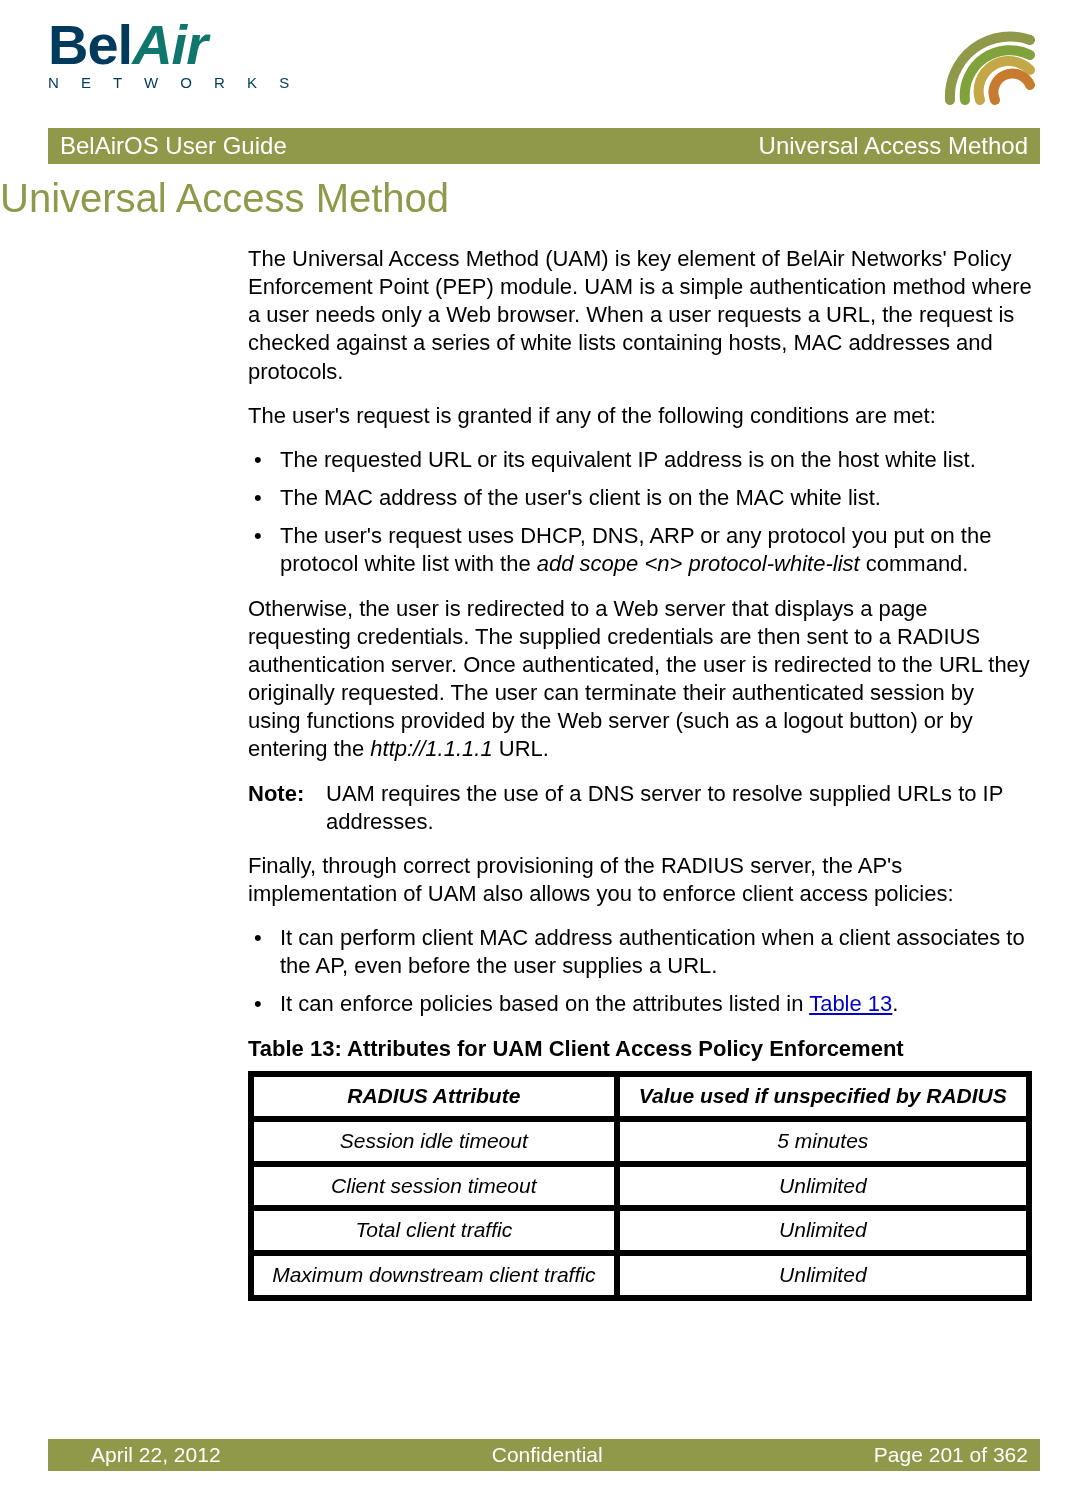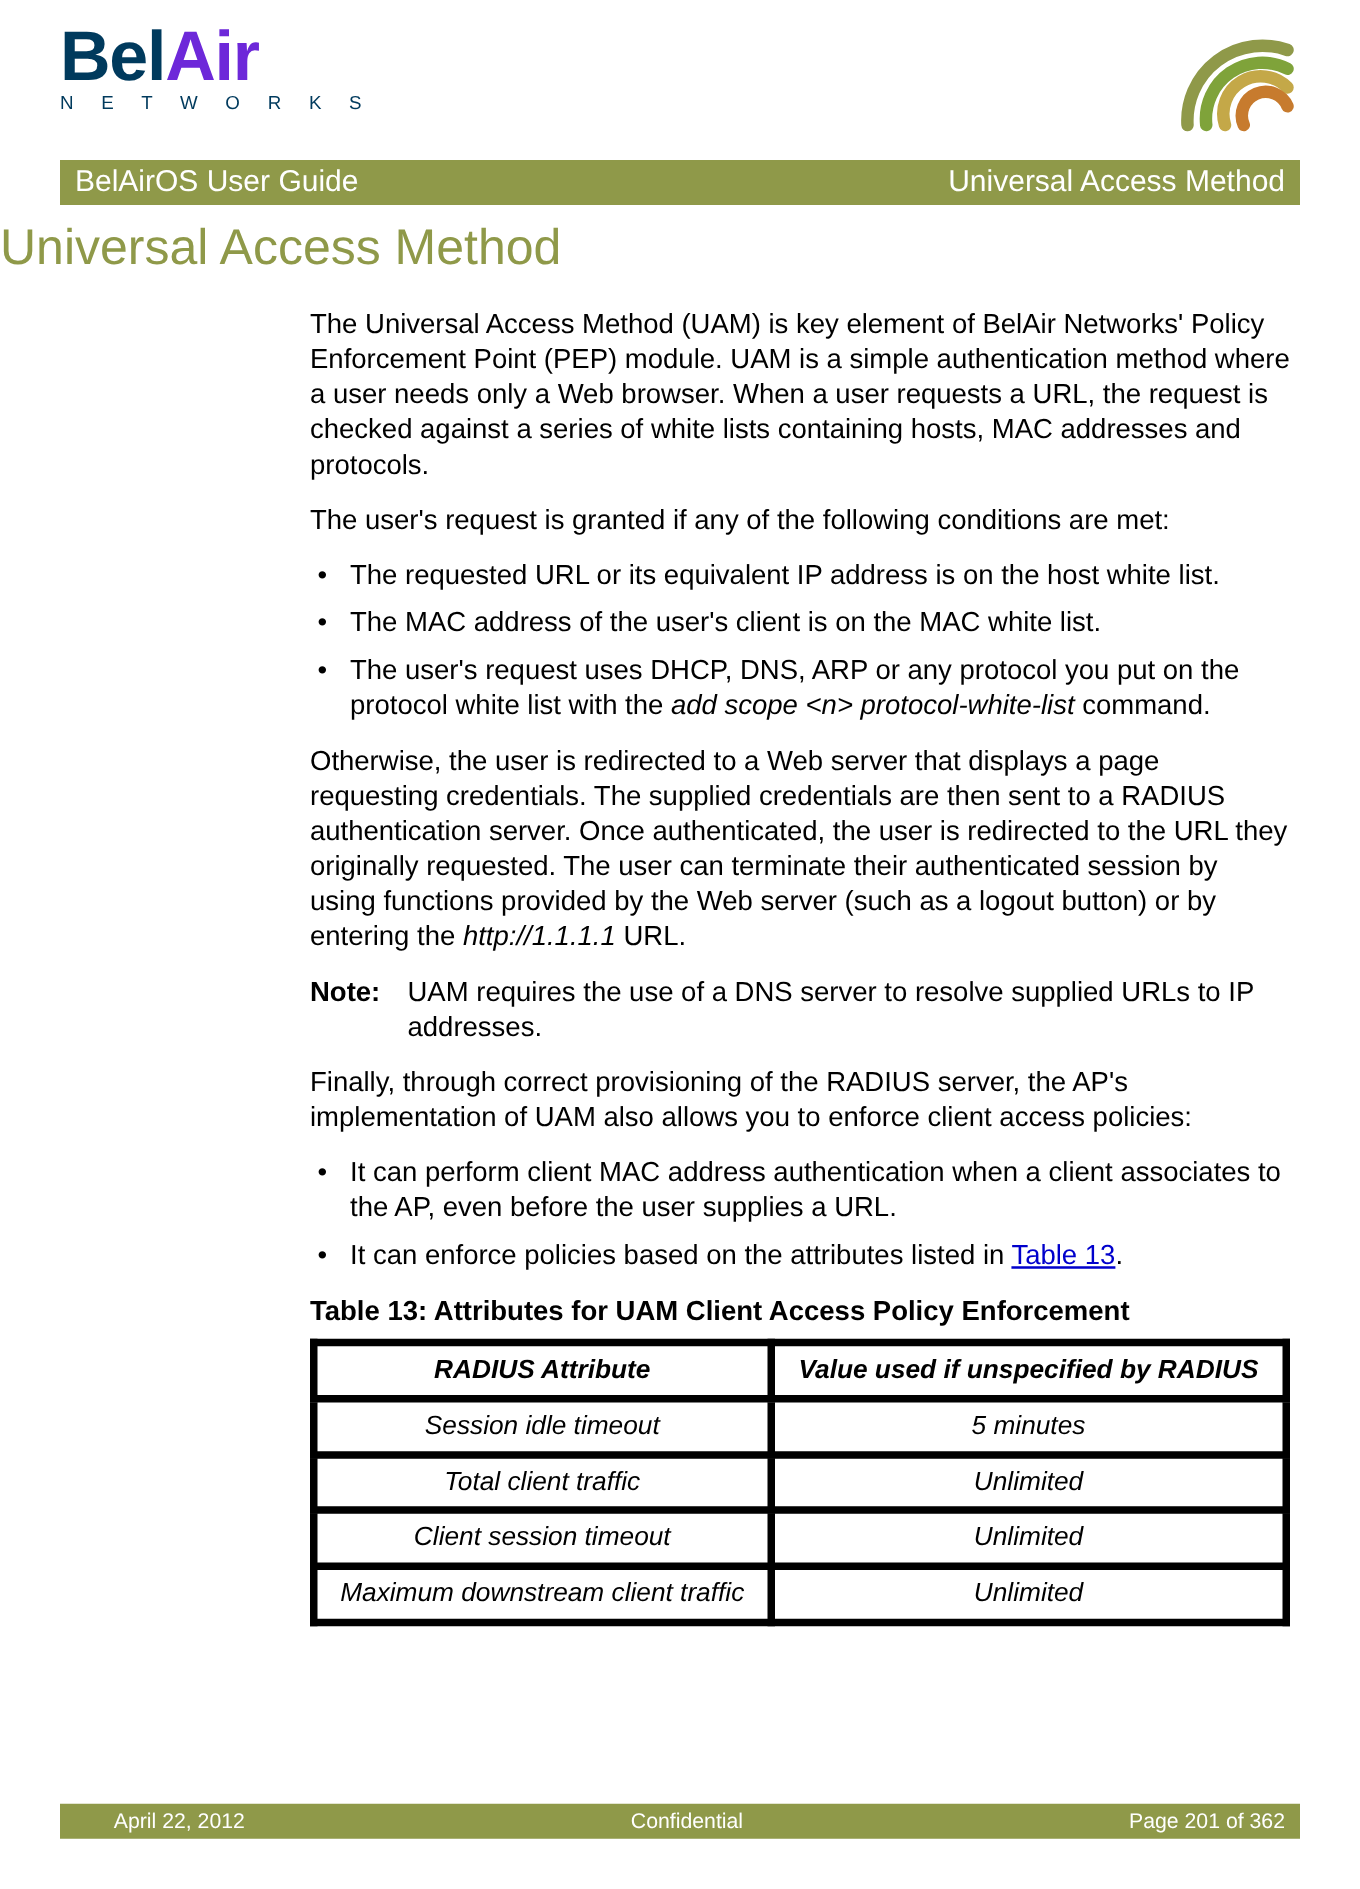--- a/index.html
+++ b/index.html
@@ -28,21 +28,22 @@
     flex-direction: column;
   }
   .logo-main {
     font-size: 56px;
     font-weight: 600;
     letter-spacing: -1px;
     line-height: 0.9;
     color: #003a5d;
   }
   .logo-main .air {
-    color: #6d28d9;
+    color: #0f766e;
+    font-style: italic;
     font-weight: 600;
   }
   .logo-sub {
     font-size: 15px;
     letter-spacing: 9px;
     color: #003a5d;
     margin-top: 4px;
     font-weight: 500;
   }
   .arcs {
@@ -131,21 +132,21 @@
   table.attr th {
     font-weight: 700;
   }
   .footer-wrap {
     position: absolute;
     left: 48px;
     right: 48px;
     bottom: 40px;
   }
   .footer-bar {
-    font-size: 17px;
+    font-size: 21px;
     padding-left: 43px;
   }
   .doc-num {
     text-align: center;
     font-weight: 700;
     font-size: 21px;
     margin-top: 6px;
   }
 </style>
 </head>
@@ -217,25 +218,25 @@
           <th>RADIUS Attribute</th>
           <th>Value used if unspecified by RADIUS</th>
         </tr>
       </thead>
       <tbody>
         <tr>
           <td>Session idle timeout</td>
           <td>5 minutes</td>
         </tr>
         <tr>
+          <td>Client session timeout</td>
+          <td>Unlimited</td>
+        </tr>
+        <tr>
           <td>Total client traffic</td>
-          <td>Unlimited</td>
-        </tr>
-        <tr>
-          <td>Client session timeout</td>
           <td>Unlimited</td>
         </tr>
         <tr>
           <td>Maximum downstream client traffic</td>
           <td>Unlimited</td>
         </tr>
       </tbody>
     </table>
 
   </div>

